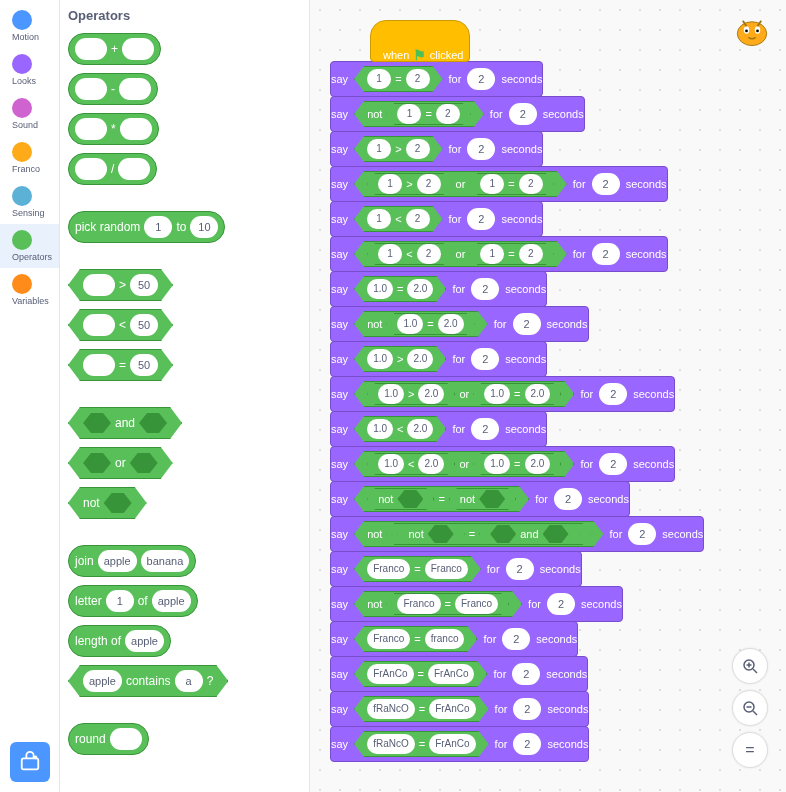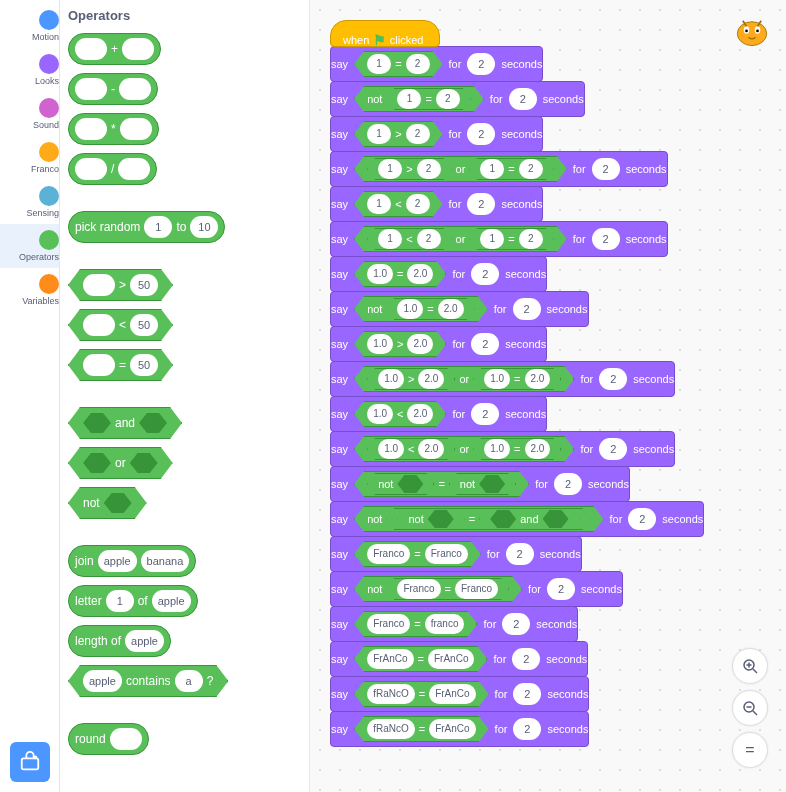--- a/index.html
+++ b/index.html
@@ -1,20 +1,20 @@
 <!DOCTYPE html>
 <html><head>
 <meta charset="utf-8">
 <style>
   * { box-sizing: border-box; margin: 0; padding: 0; font-family: "Helvetica Neue", Arial, sans-serif; }
   body { background: #f9f9f9; width: 786px; height: 792px; overflow: hidden; display: flex; }
   
   
   .cat-sidebar { width: 60px; background: #fff; border-right: 1px solid #e5e5e5; display: flex; flex-direction: column; align-items: center; padding-top: 4px; position: relative; }
-  .cat-item { display: flex; flex-direction: column; align-items: flex-end; padding: 6px 0; cursor: pointer; width: 100%; }
+  .cat-item { display: flex; flex-direction: column; align-items: flex-start; padding: 6px 12px; cursor: pointer; width: 100%; }
   .cat-item.selected { background: #e9f1fc; }
   .cat-dot { width: 20px; height: 20px; border-radius: 50%; margin-bottom: 2px; }
   .cat-label { font-size: 9px; color: #575e75; }
   .motion { background: #4c97ff; }
   .looks { background: #9966ff; }
   .sound { background: #cf63cf; }
   .events { background: #ffbf00; }
   .control { background: #ffab19; }
   .sensing { background: #5cb1d6; }
   .operators { background: #59c059; }
@@ -45,21 +45,21 @@
   .workspace::-webkit-scrollbar-thumb { background: rgba(0,0,0,.2); border-radius: 5px; }
   .ws-inner { position: relative; padding: 20px 20px 40px 20px; min-height: 900px; }
   
   .sprite-thumb { position: absolute; top: 8px; right: 12px; width: 44px; height: 44px; }
   .sprite-thumb svg { width: 100%; height: 100%; }
   
   .zoom-ctrl { position: absolute; right: 18px; bottom: 24px; display: flex; flex-direction: column; gap: 6px; }
   .zoom-btn { width: 36px; height: 36px; border-radius: 50%; background: #fff; border: 1px solid #ddd; display: flex; align-items: center; justify-content: center; color: #575e75; cursor: pointer; font-size: 16px; box-shadow: 0 0 2px rgba(0,0,0,.1); }
   
   
-  .hat { background: #ffbf00; border: 1px solid #cc9900; color: #fff; font-size: 11px; height: 27px; display: inline-flex; align-items: flex-end; padding: 0 16px 6px 12px; border-radius: 16px 16px 4px 4px; position: relative; gap: 4px; }
+  .hat { background: #ffbf00; border: 1px solid #cc9900; color: #fff; font-size: 11px; height: 42px; display: inline-flex; align-items: flex-end; padding: 0 6px 6px 12px; border-radius: 16px 16px 4px 4px; position: relative; gap: 4px; margin-left: 40px; }
   .hat .flag { color: #4cbf56; background: #fff0; font-size: 14px; font-weight: bold; }
   .stack { background: #9966ff; border: 1px solid #774dcb; color: #fff; font-size: 11px; min-height: 34px; display: inline-flex; align-items: center; padding: 4px 0; border-radius: 4px; gap: 6px; margin-top: -1px; white-space: nowrap; }
   .stack-row { display: block; line-height: 0; }
   
   
   .in-boo { background: #59c059; border: 1px solid #389438; display: inline-flex; align-items: center; gap: 4px; height: 26px; padding: 0 12px; clip-path: polygon(10px 0, calc(100% - 10px) 0, 100% 50%, calc(100% - 10px) 100%, 10px 100%, 0 50%); }
   .in-boo .txt-in { height: 20px; min-width: 24px; font-size: 10px; }
   .in-boo-nest { height: 22px; padding: 0 10px; clip-path: polygon(8px 0, calc(100% - 8px) 0, 100% 50%, calc(100% - 8px) 100%, 8px 100%, 0 50%); }
   .in-boo-slot { background: #389438; height: 18px; min-width: 26px; clip-path: polygon(7px 0, calc(100% - 7px) 0, 100% 50%, calc(100% - 7px) 100%, 7px 100%, 0 50%); display: inline-block; }
 </style>

